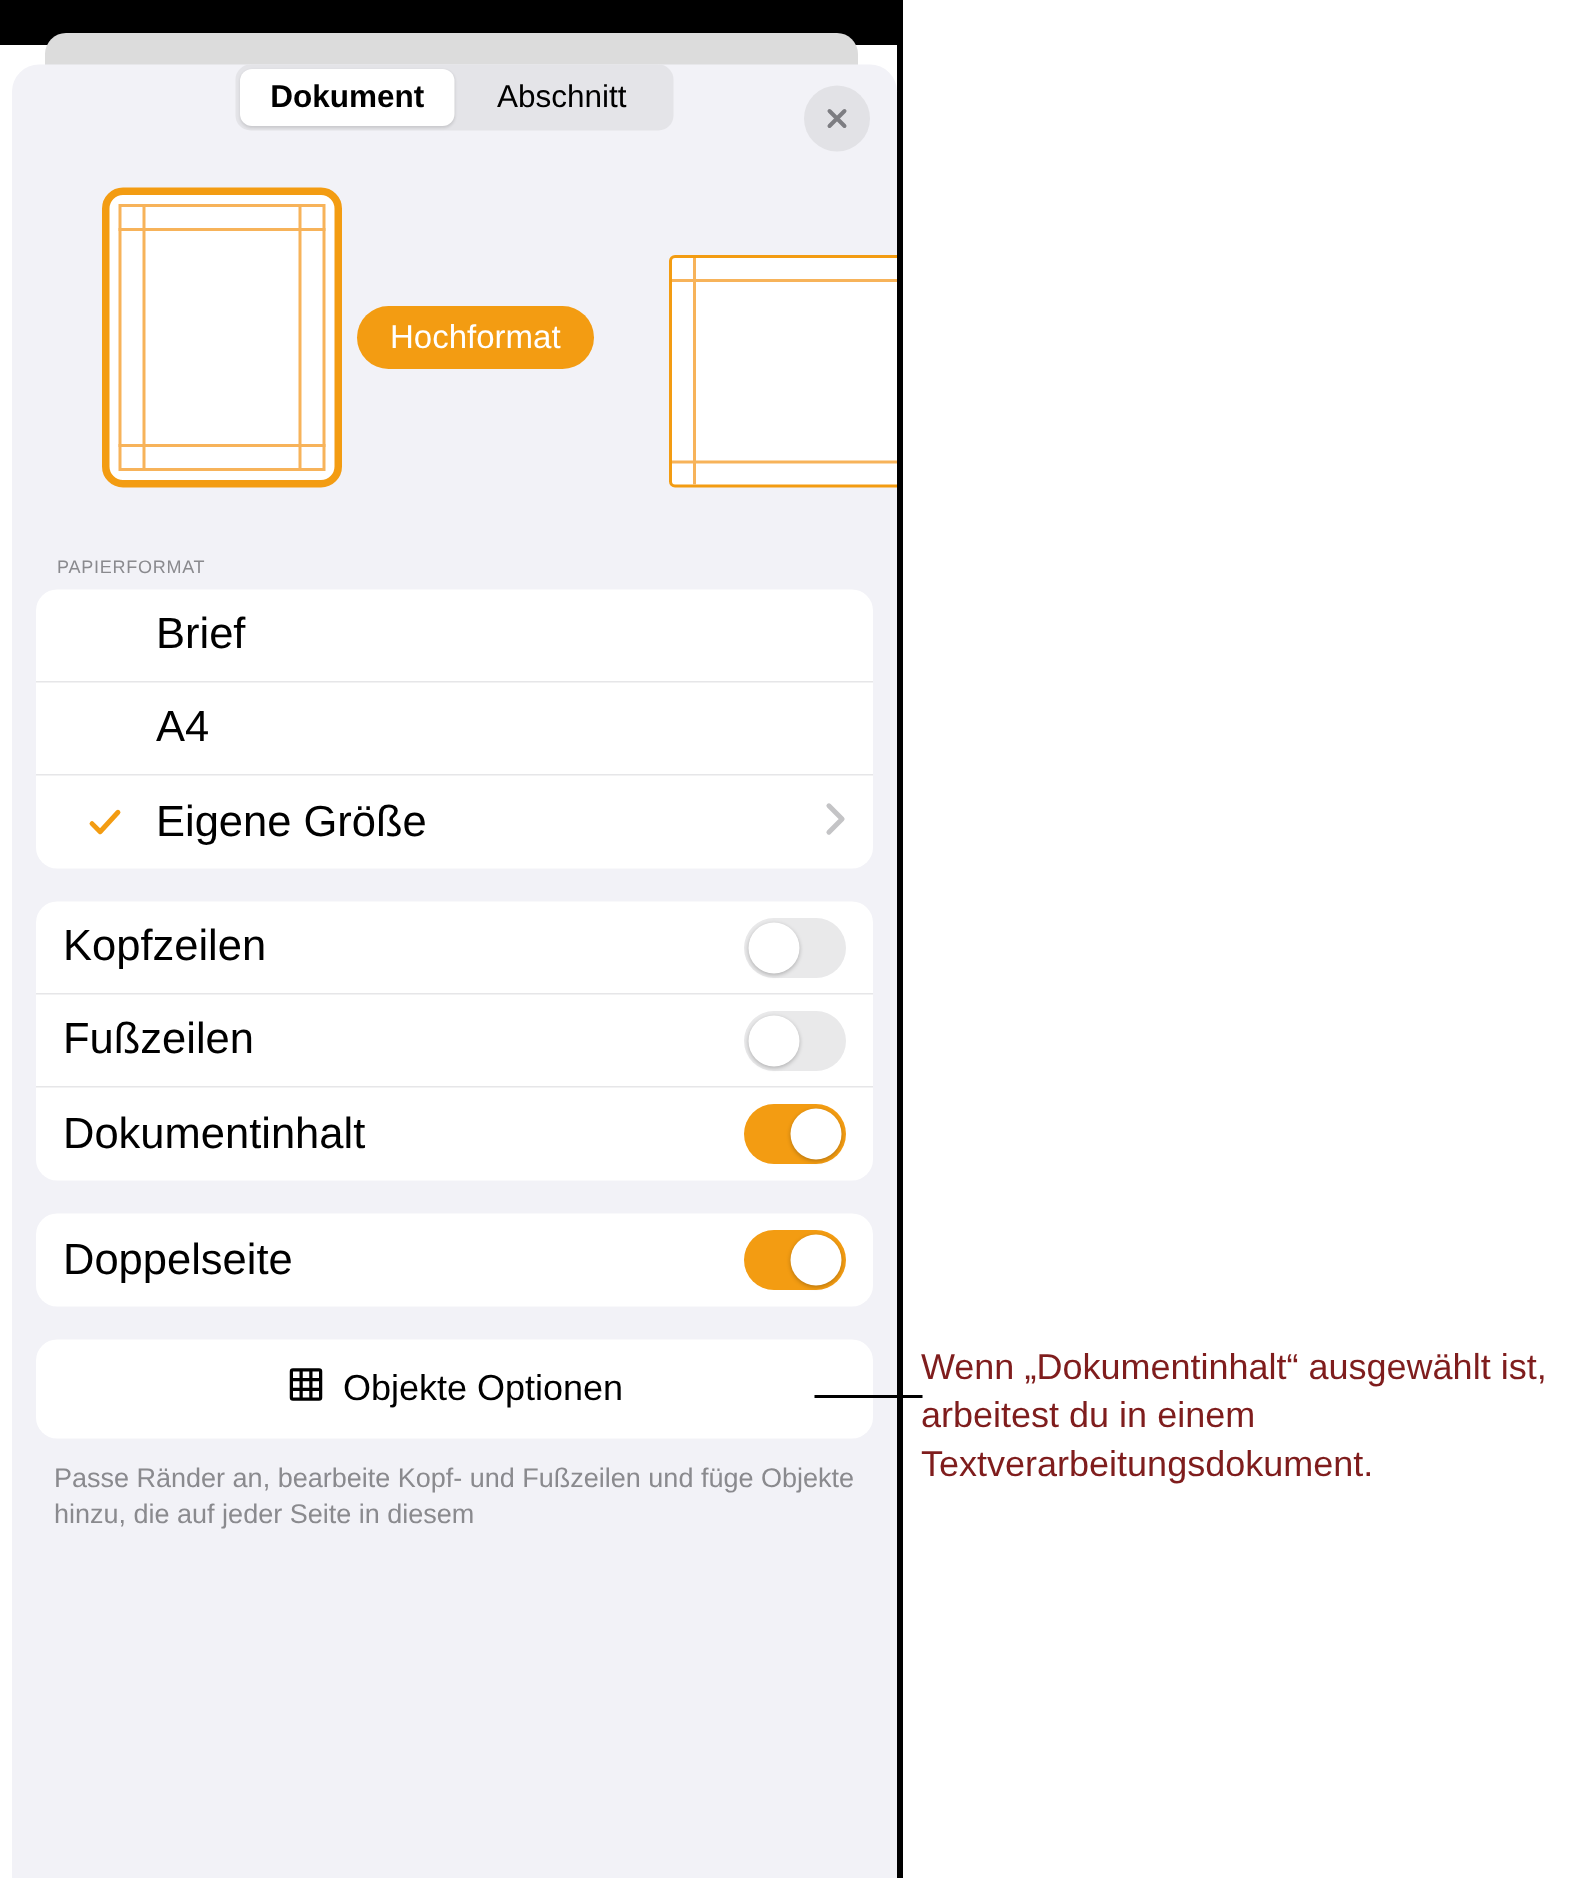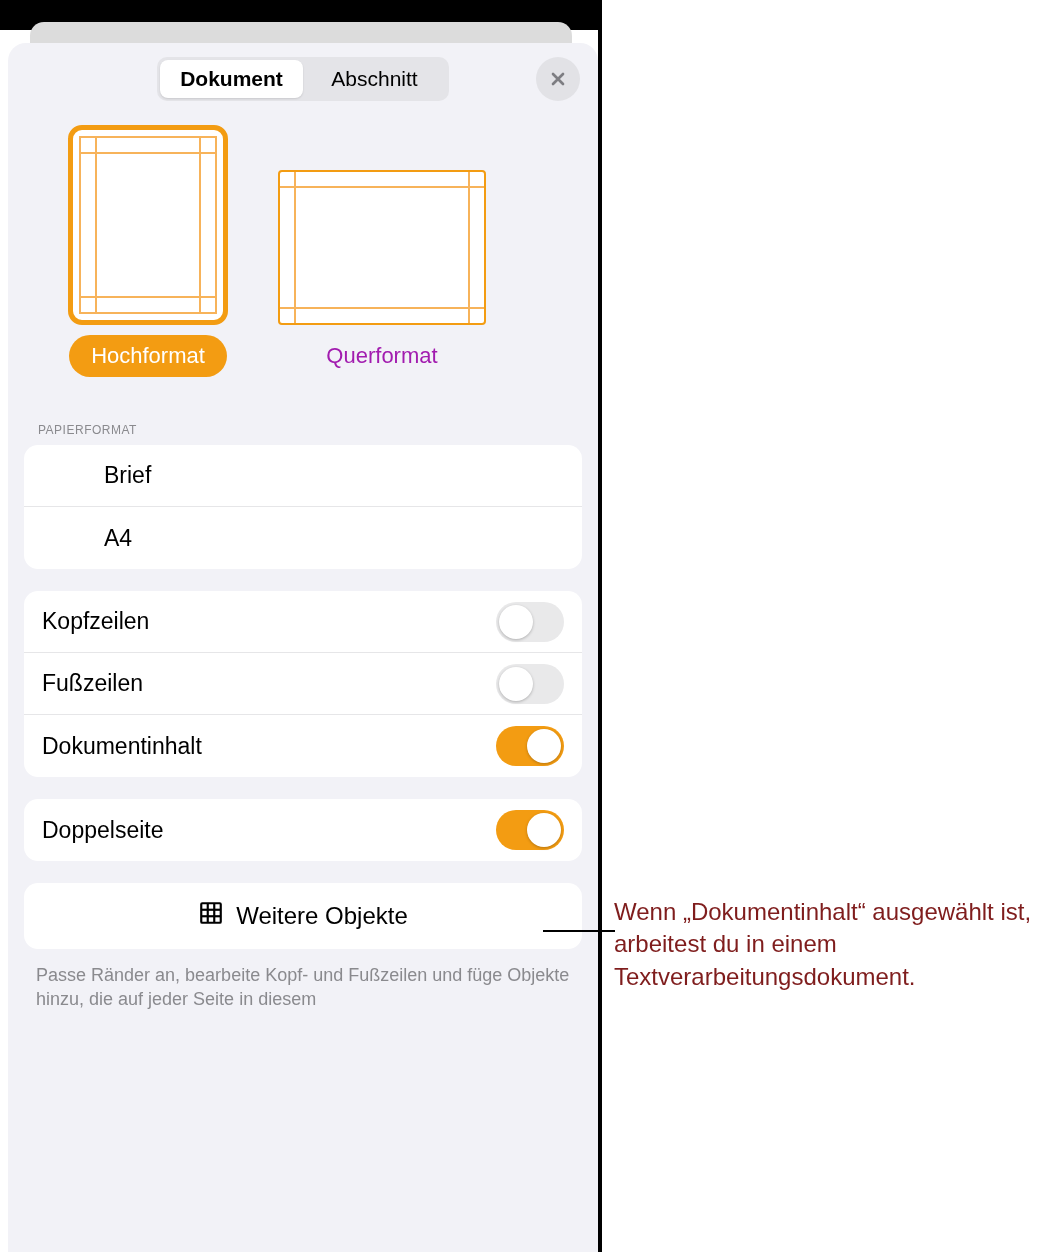--- a/index.html
+++ b/index.html
@@ -38,21 +38,20 @@
     .panel-border-right {
       position: absolute;
       top: 0; left: 598px;
       width: 4px; height: 1252px;
       background: #000;
     }
     .header {
       position: relative;
       height: 72px;
       display: flex;
-      align-items: center;
       justify-content: center;
     }
     .segmented {
       display: flex;
       background: #e4e4e8;
       border-radius: 10px;
       padding: 3px;
       width: 292px;
       height: 44px;
     }
@@ -86,21 +85,21 @@
       cursor: pointer;
     }
     .close-btn svg { width: 20px; height: 20px; }
     .orientation-row {
       display: flex;
       gap: 50px;
       padding: 10px 60px 0 60px;
       justify-content: flex-start;
       align-items: flex-end;
     }
-    .orient-item { display: flex; flex-direction: column; align-items: center; gap: 10px; }
+    .orient-item { display: flex; flex-direction: row; align-items: center; gap: 10px; }
     .portrait-thumb {
       width: 160px; height: 200px;
       border: 5px solid #f39c12;
       border-radius: 14px;
       background: #fff;
       position: relative;
       padding: 6px;
     }
     .portrait-thumb .inner {
       position: absolute; inset: 6px;
@@ -155,21 +154,21 @@
     }
     .list-group .list-row:last-child { border-bottom: none; }
     .indent { padding-left: 80px; }
     .check-col {
       position: absolute;
       left: 26px;
       width: 40px;
       display: flex;
       justify-content: center;
     }
-    .row-label { font-size: 23px; color: #000; flex: 1; }
+    .row-label { font-size: 29px; color: #000; flex: 1; }
     .chevron { color: #c4c4c6; }
     .toggle {
       width: 68px; height: 40px;
       border-radius: 20px;
       background: #e9e9ea;
       position: relative;
       cursor: pointer;
     }
     .toggle .knob {
       position: absolute;
@@ -266,20 +265,33 @@
 
   <div class="list-group">
     <div class="list-row indent">
       <span class="check-col"></span>
       <span class="row-label">Brief</span>
     </div>
     <div class="list-row indent">
       <span class="check-col"></span>
       <span class="row-label">A4</span>
     </div>
+    <div class="list-row indent">
+      <span class="check-col">
+        <svg width="26" height="26" viewBox="0 0 24 24">
+            <path d="M4 13 L9 18 L20 6" stroke="#f39c12" stroke-width="3" fill="none" stroke-linecap="round" stroke-linejoin="round"></path>
+          </svg>
+      </span>
+      <span class="row-label">Eigene Größe</span>
+      <span class="chevron">
+        <svg width="14" height="22" viewBox="0 0 12 20">
+            <path d="M2 2 L10 10 L2 18" stroke="#c4c4c6" stroke-width="3" fill="none" stroke-linecap="round" stroke-linejoin="round"></path>
+          </svg>
+      </span>
+    </div>
   </div>
 
   <div class="spacer"></div>
 
   <div class="list-group">
     <div class="list-row">
       <span class="row-label">Kopfzeilen</span>
       <div class="toggle">
           <div class="knob"></div>
         </div>
@@ -312,21 +324,21 @@
   <div class="more-btn">
     <span>
       <svg width="26" height="26" viewBox="0 0 24 24">
           <rect x="3" y="3" width="18" height="18" rx="1" stroke="#000" stroke-width="2" fill="none"></rect>
           <line x1="3" y1="9" x2="21" y2="9" stroke="#000" stroke-width="2"></line>
           <line x1="3" y1="15" x2="21" y2="15" stroke="#000" stroke-width="2"></line>
           <line x1="9" y1="3" x2="9" y2="21" stroke="#000" stroke-width="2"></line>
           <line x1="15" y1="3" x2="15" y2="21" stroke="#000" stroke-width="2"></line>
         </svg>
     </span>
-    <span>Weitere Objekte</span>
+    <span>Objekte Optionen</span>
   </div>
 
   <div class="footer-note">Passe Ränder an, bearbeite Kopf- und Fußzeilen und füge Objekte hinzu, die auf jeder Seite in diesem</div>
 
 </div>
 
 <div class="callout-line"></div>
 <div class="callout">Wenn „Dokumentinhalt“ ausgewählt ist, arbeitest du in einem Textverarbeitungsdokument.</div>
 
 </body></html>

